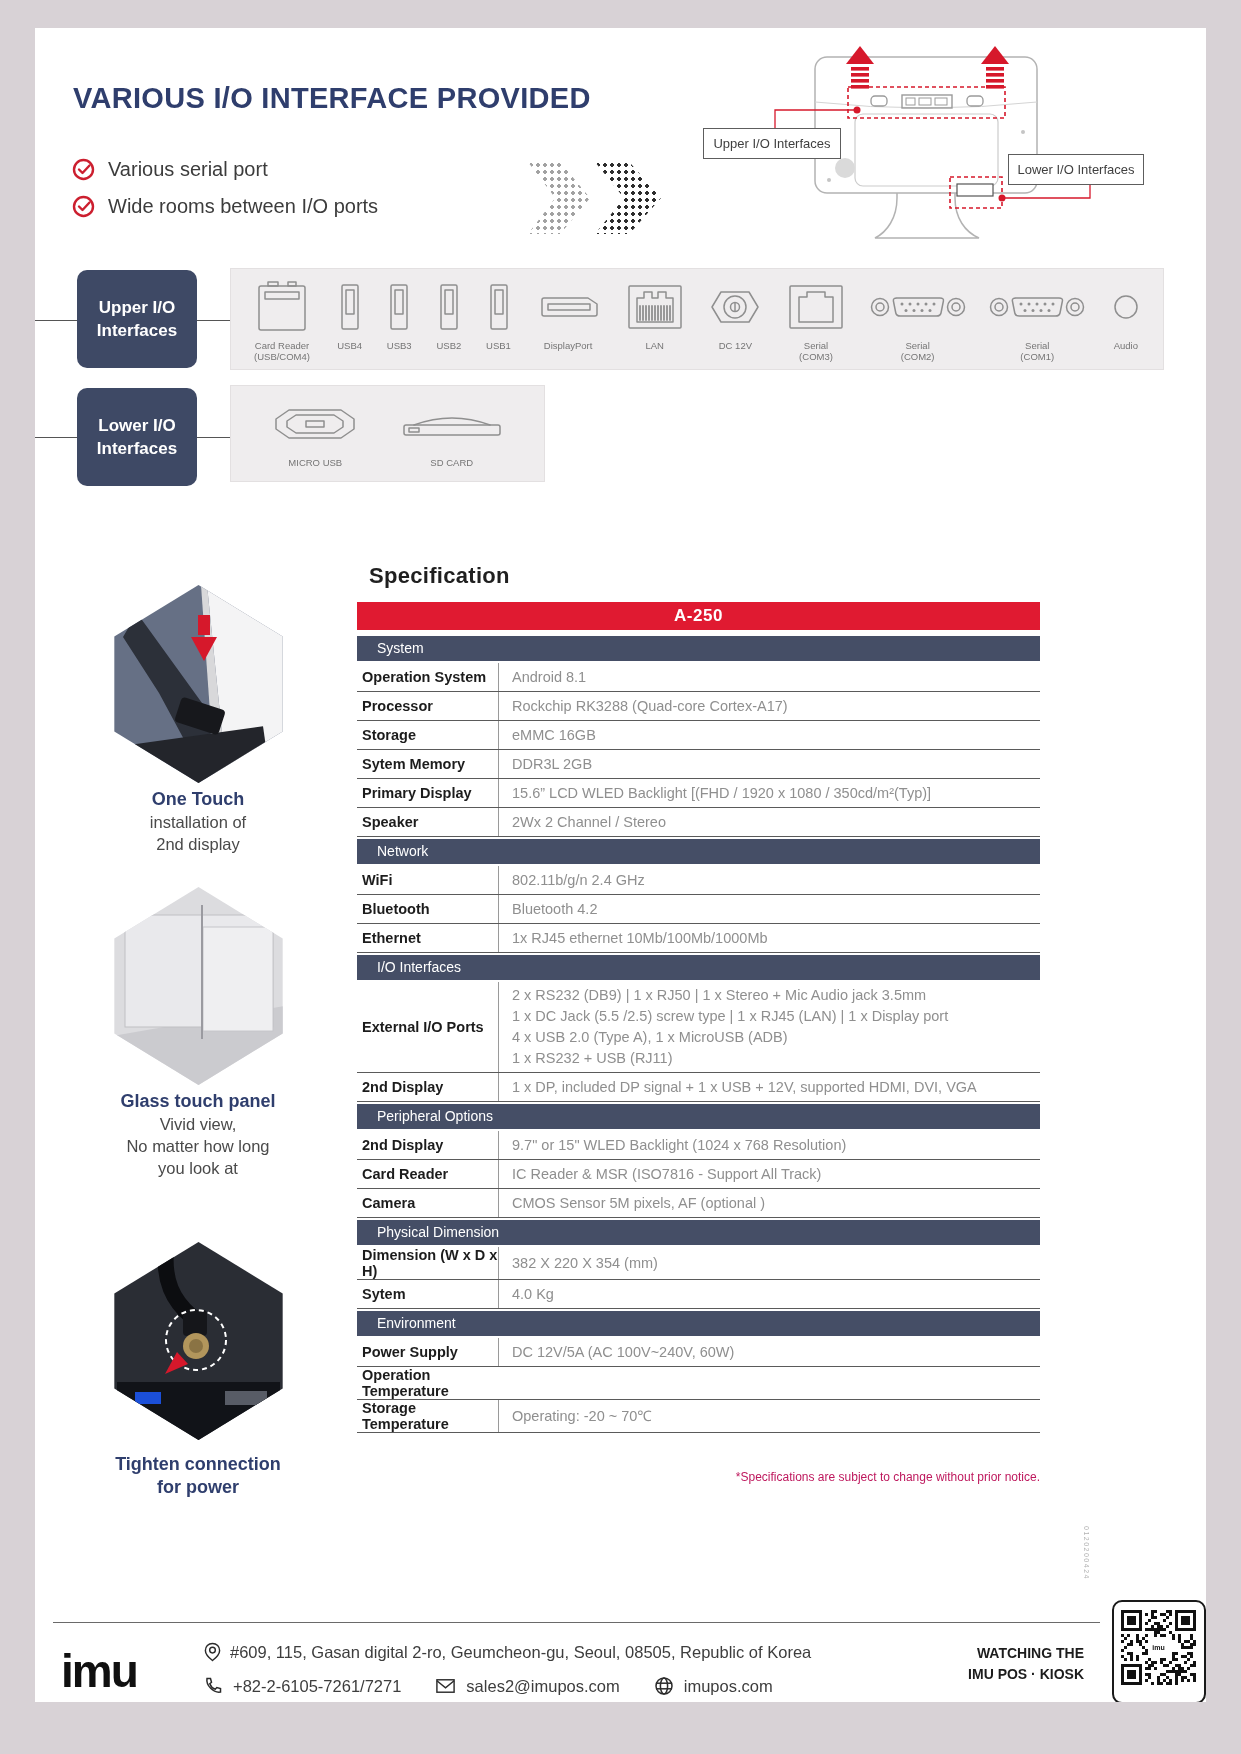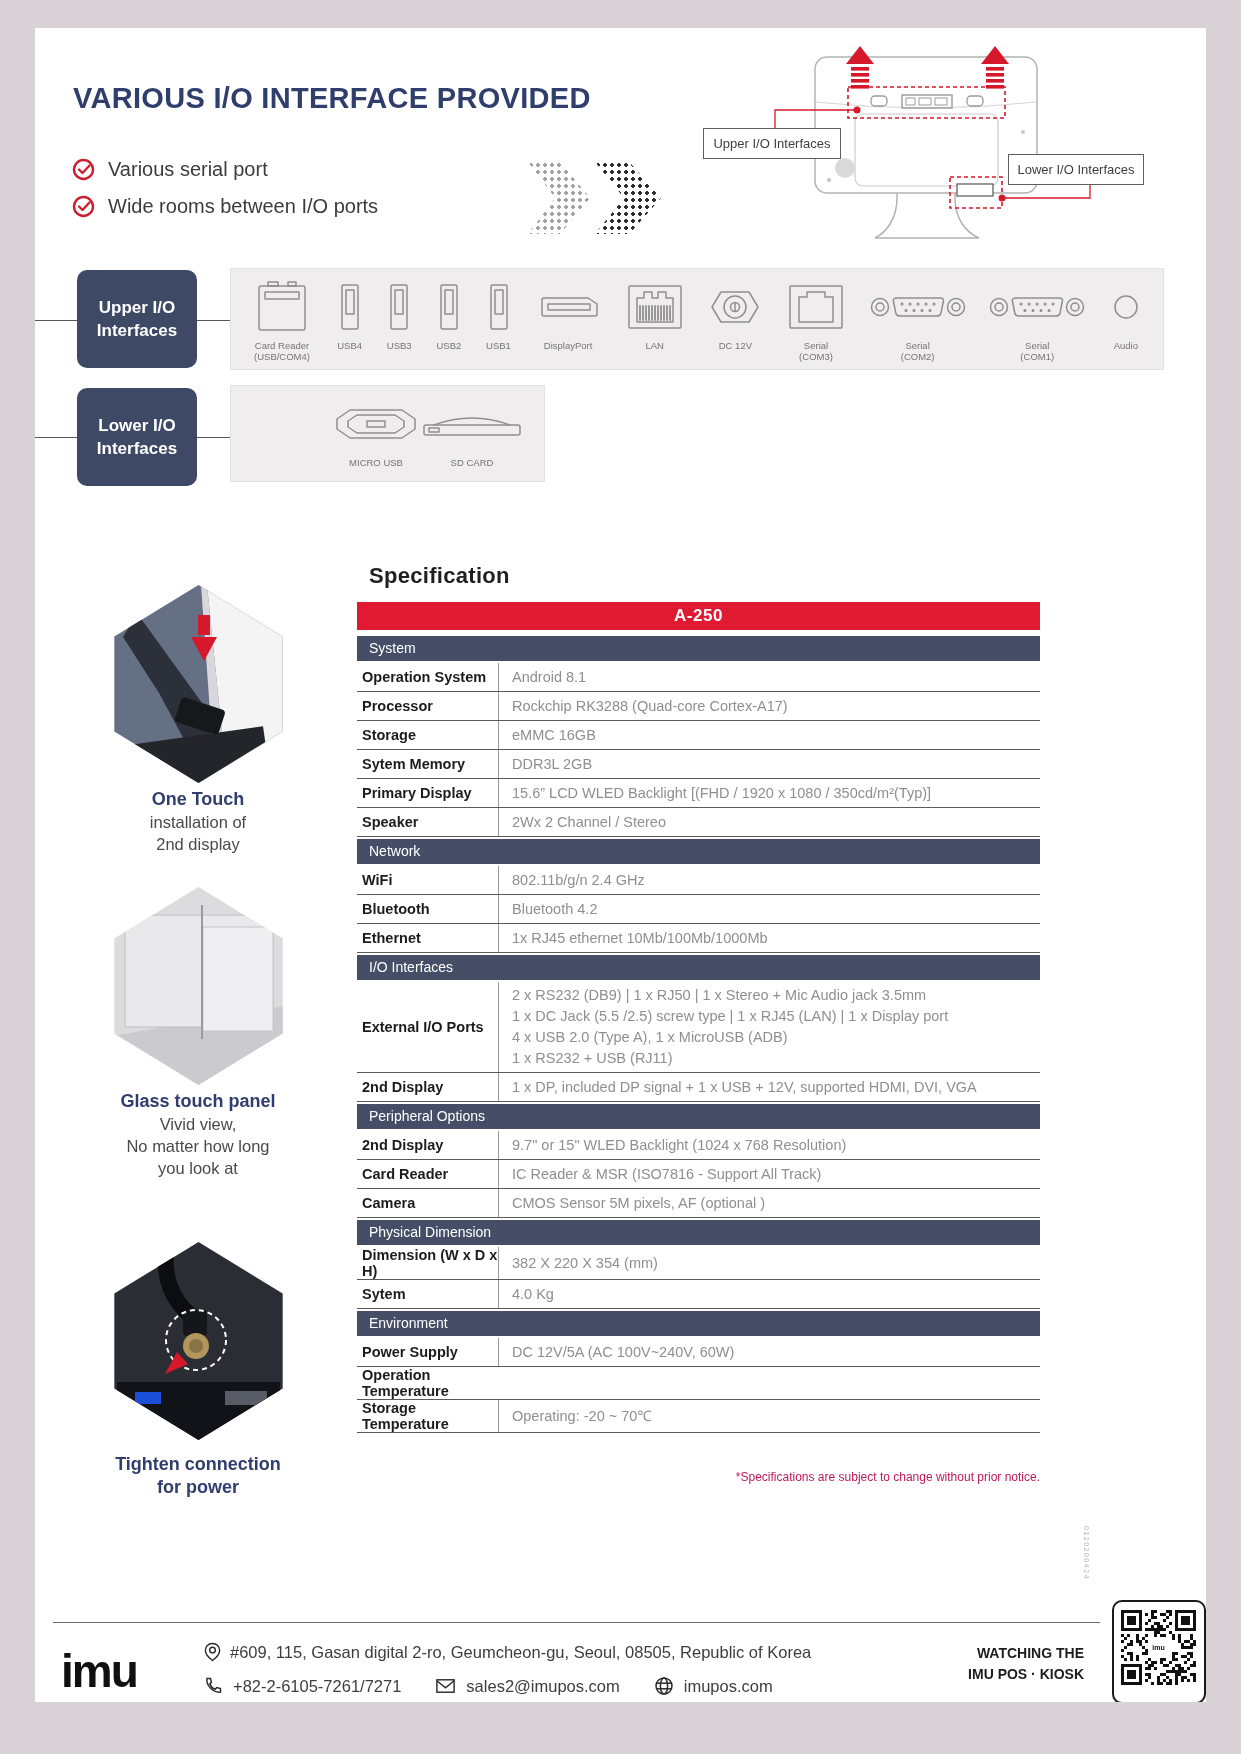--- a/index.html
+++ b/index.html
@@ -33,21 +33,21 @@
 
   
   .hex{clip-path:polygon(50% 0,96% 26%,96% 74%,50% 100%,4% 74%,4% 26%);overflow:hidden;}
   .feat-caption{width:210px;text-align:center;}
   .feat-title{font-size:18px;font-weight:700;color:#2f3e6d;line-height:23px;}
   .feat-line{font-size:16.5px;color:#4a4a4a;line-height:22px;}
 
   
   .spec-heading{font-size:22px;font-weight:800;color:#1f1f1f;letter-spacing:.3px;margin-left:12px;}
   .spec-banner{background:#e01a31;color:#fff;font-weight:700;font-size:17px;letter-spacing:.5px;display:flex;align-items:center;justify-content:center;height:28px;margin-bottom:6px;}
-  .spec-section-bar{background:#454e66;color:#fff;font-size:14px;height:25px;line-height:25px;padding-left:12px;margin:2px 0;}
+  .spec-section-bar{background:#454e66;color:#fff;font-size:14px;height:25px;line-height:25px;padding-left:20px;margin:2px 0;}
   .spec-row{display:flex;align-items:stretch;border-bottom:1px solid #5a5a5a;}
   .spec-label{width:141px;display:flex;align-items:center;min-height:28px;font-size:14.5px;font-weight:700;color:#1c1c1c;padding-left:5px;box-sizing:border-box;}
   .spec-value{flex:1;border-left:1px solid #9a9a9a;padding:3px 0 3px 13px;display:flex;flex-direction:column;justify-content:center;}
   .spec-value div{font-size:14.5px;color:#8f8f8f;line-height:21px;white-space:nowrap;}
   .spec-footnote{font-size:12px;color:#be185d;text-align:right;}
 
   
   .footer-line{height:1px;background:#6a6a6a;}
   .logo-text{font-size:46px;font-weight:900;color:#101010;letter-spacing:-2px;line-height:46px;}
   .foot-row{display:flex;align-items:center;gap:8px;}
@@ -320,21 +320,21 @@
           <div>Audio</div>
         </div>
       </div>
     </div>
 
   <div class="abs io-line" style="left:0;top:409px;width:195px;"></div>
   <div class="abs io-tag" style="left:42px;top:360px;width:120px;height:98px;" id="lower-tag">
       <div>Lower I/O</div>
       <div>Interfaces</div>
     </div>
-  <div class="abs io-panel lower" style="left:195px;top:357px;width:315px;height:97px;justify-content:flex-end;" id="lower-panel">
+  <div class="abs io-panel lower" style="left:195px;top:357px;width:315px;height:97px;" id="lower-panel">
       <div class="port">
         <div class="port-icon">
           <svg width="88" height="42" viewBox="0 0 88 42">
             <path d="M18,7 h52 l13,9 v10 l-13,9 h-52 l-13,-9 v-10 z"></path>
             <path d="M25,12 h38 l9,6 v6 l-9,6 h-38 l-9,-6 v-6 z"></path>
             <rect x="35" y="18" width="18" height="6"></rect>
           </svg>
         </div>
         <div class="port-label">
           <div>MICRO USB</div>

